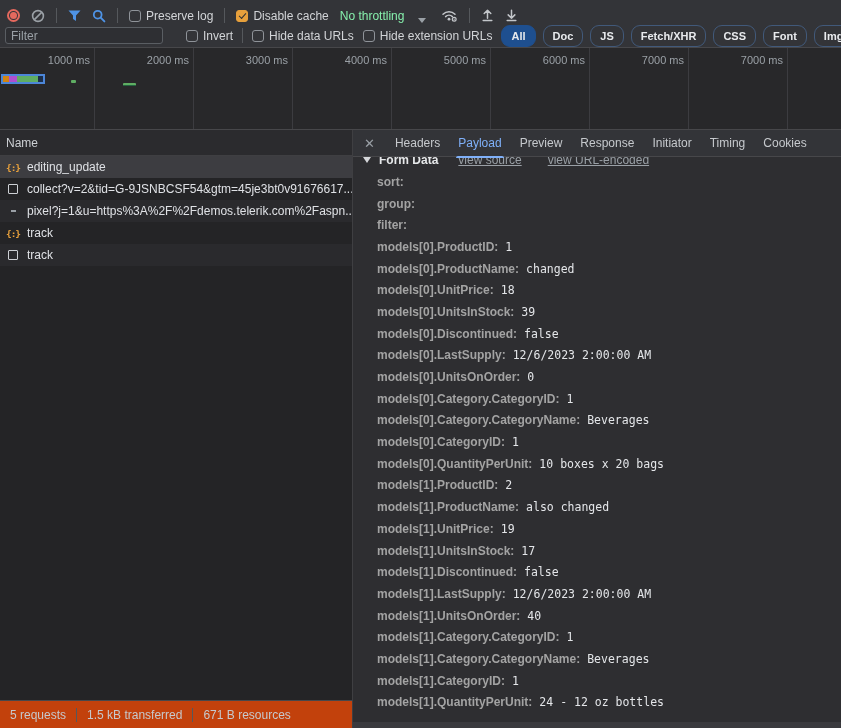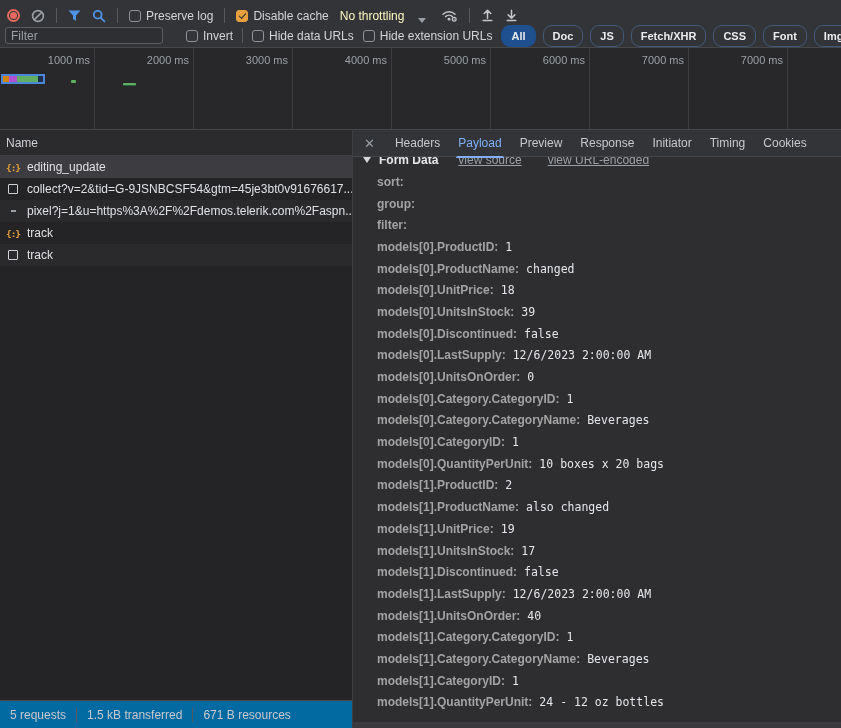--- a/index.html
+++ b/index.html
@@ -16,21 +16,21 @@
   .rec { width:13px; height:13px; border:2px solid #e5695e; border-radius:50%; position:relative; }
   .rec::after { content:""; position:absolute; left:1px; top:1px; width:7px; height:7px;
                 background:#e5695e; border-radius:50%; }
   .label { color:#d2d4d7; white-space:nowrap; }
   .cb { width:12px; height:12px; border:1.4px solid #8f9399; border-radius:3px; flex:0 0 auto; }
   .cb.checked { background:#e7a03c; border-color:#e7a03c; position:relative; }
   .cb.checked::after { content:""; position:absolute; left:2px; top:2.2px; width:6px; height:3px;
                        border-left:1.8px solid #2f3033; border-bottom:1.8px solid #2f3033;
                        transform:rotate(-48deg); }
   .cb-group { display:flex; align-items:center; gap:5px; }
-  .throttle { display:flex; align-items:flex-end; gap:8px; color:#fef9c3; }
+  .throttle { display:flex; align-items:flex-end; gap:8px; color:#86efac; }
   .caret { width:0; height:0; border-left:4px solid transparent; border-right:4px solid transparent;
            border-top:5px solid #9aa0a6; }
 
   
   .toolbar2 { position:absolute; left:0; top:24px; width:841px; height:24px; background:#333438;
               display:flex; align-items:center; padding:0 5px; gap:9px; border-bottom:1px solid #47474a;
               overflow:hidden; }
   .filter-input { width:158px; height:17px; background:#2e2f33; border:1px solid #5a5e63; border-radius:3px;
                   color:#dfe1e5; font:12px "Liberation Sans", sans-serif; padding:0 5px; outline:none; }
   .filter-input::placeholder { color:#9aa0a6; }
@@ -61,21 +61,21 @@
   .req-row { height:22px; display:flex; align-items:center; gap:7px; padding-left:6px;
              white-space:nowrap; overflow:hidden; color:#dfe1e5; }
   .req-row:nth-child(odd) { background:#2a2a2d; }
   .req-row.selected { background:#3d3d41; }
   .req-icon { width:14px; flex:0 0 auto; display:flex; align-items:center; justify-content:center; }
   .req-row[data-icon="braces-icon"] .req-icon::before { content:"{:}"; color:#e7a03c;
       font:bold 9.5px "DejaVu Sans Mono", monospace; letter-spacing:-1px; }
   .req-row[data-icon="square-icon"] .req-icon::before { content:""; width:8px; height:8px;
       border:1.5px solid #cdd0d4; border-radius:1px; }
   .req-row[data-icon="dash-icon"] .req-icon::before { content:""; width:5px; height:2px; background:#9aa0a6; }
-  .status-bar { position:absolute; left:0; bottom:0; width:100%; height:28px; background:#0369a1;
+  .status-bar { position:absolute; left:0; bottom:0; width:100%; height:28px; background:#c2410c;
                 border-top:1px solid #47474a; display:flex; align-items:center; gap:10px;
                 padding:0 10px; color:#c6c9cd; }
   .sb-div { width:1px; height:14px; background:#55585c; }
 
   
   .right-panel { flex:1; height:100%; background:#2e2e31; display:flex; flex-direction:column; overflow:hidden; }
   .tabbar { height:27px; background:#333438; border-bottom:1px solid #47474a;
             display:flex; align-items:center; flex:0 0 auto; }
   .close-btn { padding:0 11px; color:#9aa0a6; font-size:13px; }
   .tab { position:relative; height:28px; line-height:27px; padding:0 9px; color:#c6c9cd; flex:0 0 auto; }

